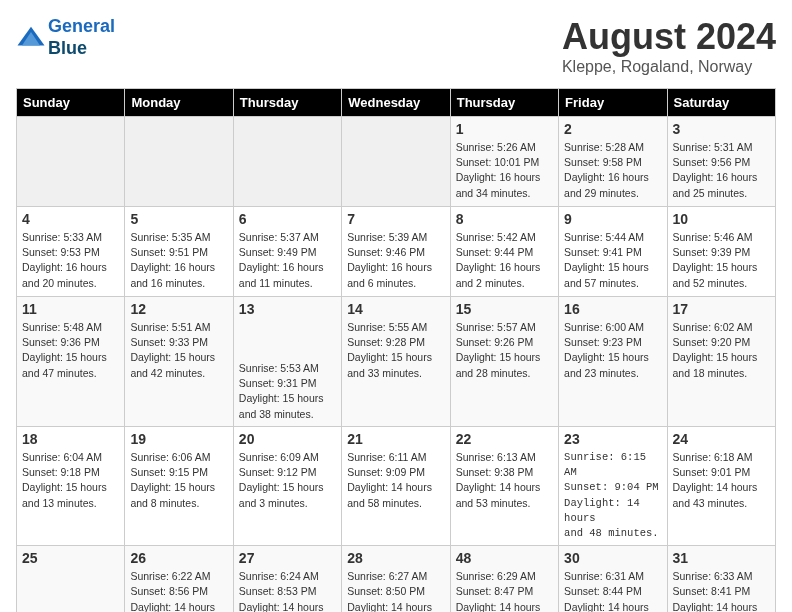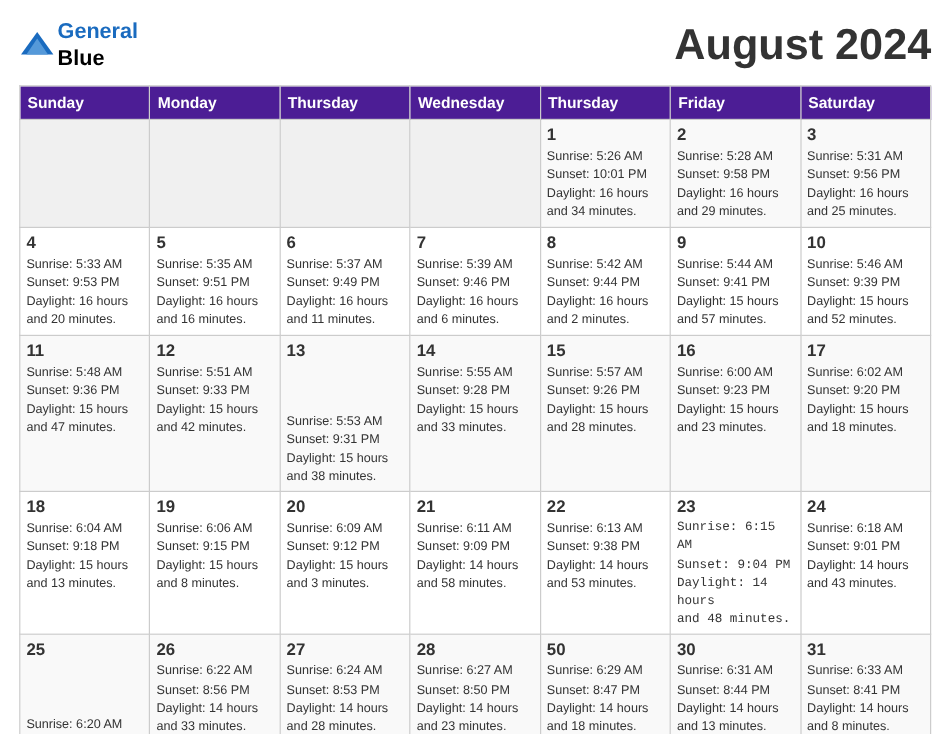--- a/index.html
+++ b/index.html
@@ -45,21 +45,21 @@
     .location {
       font-size: 16px;
       color: #555;
     }
     table {
       width: 100%;
       border-collapse: collapse;
       font-size: 11px;
     }
     thead tr th {
-      background-color: #4c1d95;
+      background-color: #000000;
       color: #fff;
       text-align: left;
       padding: 6px 6px;
       font-size: 13px;
       font-weight: bold;
       border: 1px solid #ccc;
     }
     tbody tr td {
       border: 1px solid #ccc;
       vertical-align: top;
@@ -92,25 +92,26 @@
 <body>
 
 <div class="header">
   <div class="logo">
     <svg class="logo-icon" viewBox="0 0 40 40" xmlns="http://www.w3.org/2000/svg">
       <polygon points="20,5 38,30 2,30" fill="#1a6bbf"></polygon>
       <polygon points="20,12 32,30 8,30" fill="#5599d9"></polygon>
     </svg>
     <div class="logo-text">
       <div><span>General</span></div>
-      <div><span style="color:#000000;">Blue</span></div>
+      <div><span style="color:#0c4a6e;">Blue</span></div>
     </div>
   </div>
   <div class="title-block">
     <div class="month-year">August 2024</div>
+    <div class="location">Kleppe, Rogaland, Norway</div>
   </div>
 </div>
 
 <table>
   <thead>
     <tr>
     <th>Sunday</th>
         <th>Monday</th>
         <th>Thursday</th>
         <th>Wednesday</th>
@@ -323,21 +324,21 @@
 and 28 minutes.</div>
         </td>
         <td>
           <div class="day-number">28</div>
           <div class="day-detail" style="white-space: pre-line;">Sunrise: 6:27 AM
 Sunset: 8:50 PM
 Daylight: 14 hours
 and 23 minutes.</div>
         </td>
         <td>
-          <div class="day-number">50</div>
+          <div class="day-number">48</div>
           <div class="day-detail" style="white-space: pre-line;">Sunrise: 6:29 AM
 Sunset: 8:47 PM
 Daylight: 14 hours
 and 18 minutes.</div>
         </td>
         <td>
           <div class="day-number">30</div>
           <div class="day-detail" style="white-space: pre-line;">Sunrise: 6:31 AM
 Sunset: 8:44 PM
 Daylight: 14 hours

